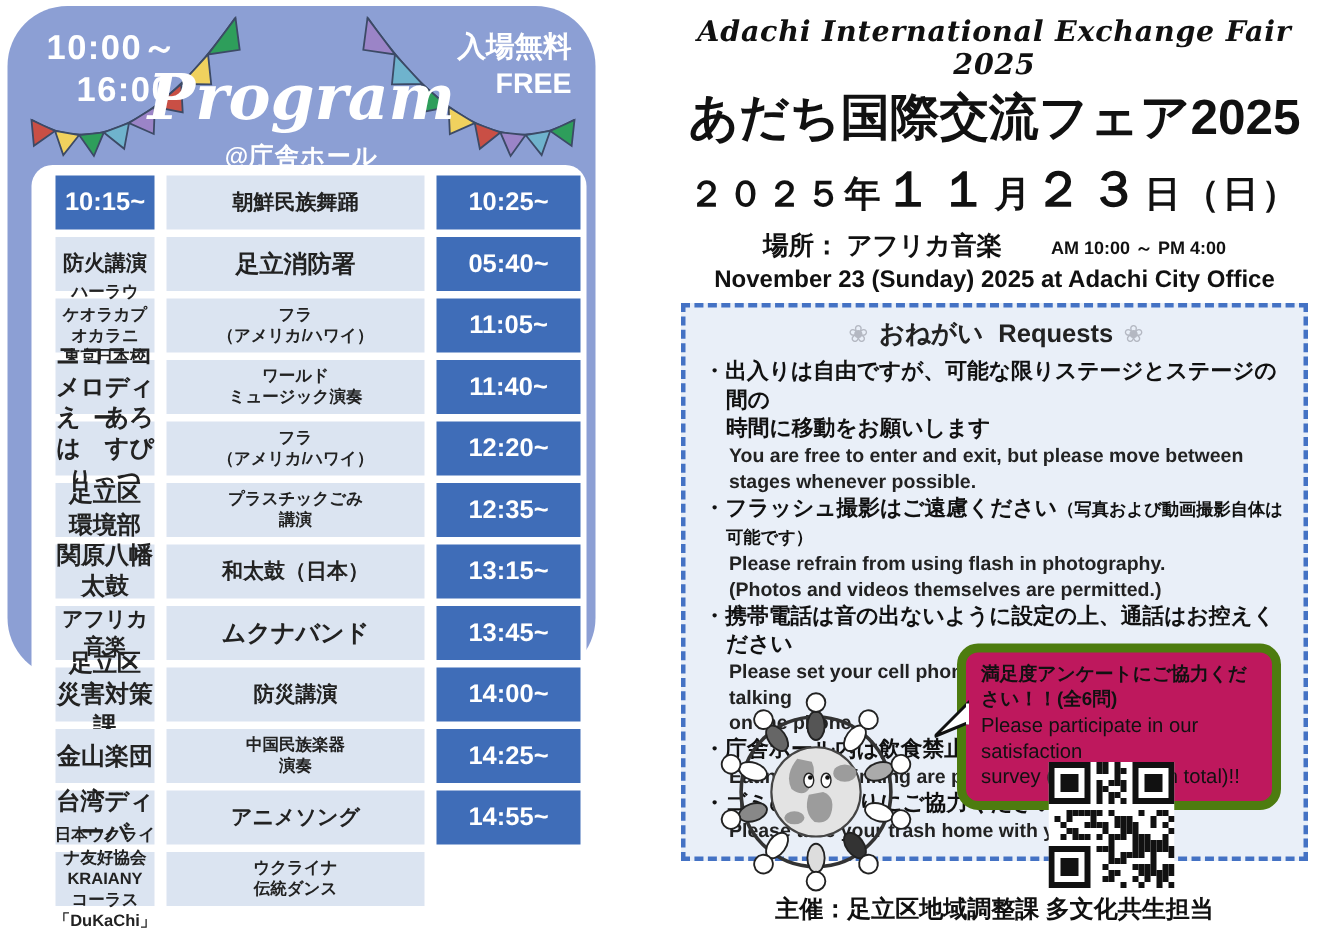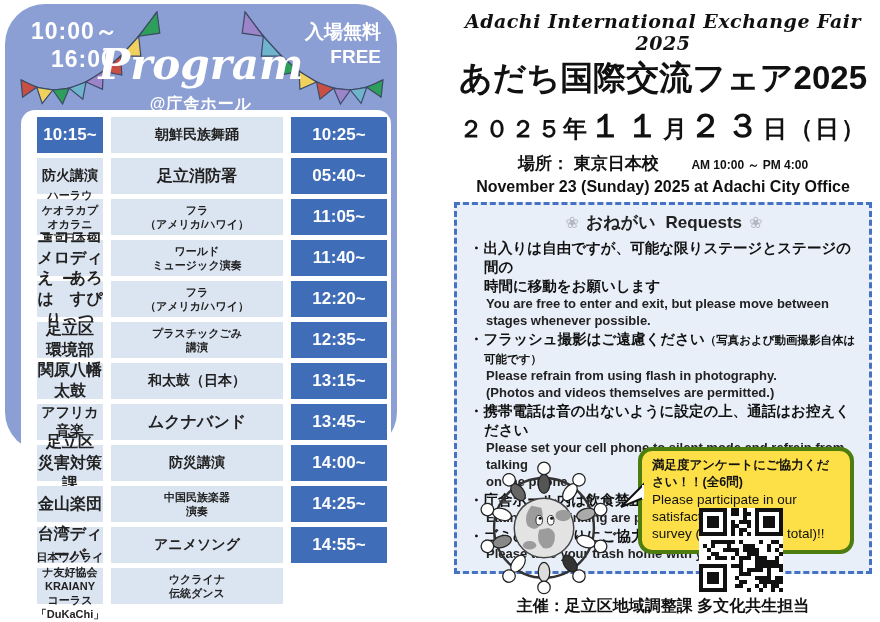--- a/index.html
+++ b/index.html
@@ -55,22 +55,22 @@
         background:var(--boxbg);padding:4px 10px 8px 12px;}
   .req-title{text-align:center;font-size:17px;font-weight:700;margin:2px 0 5px;color:#222;}
   .flower{color:#b4b8c2;font-weight:400;font-size:16px;margin:0 7px;}
   .req-title .ttl-en{margin-left:10px;}
   .req-jp{font-size:14.5px;font-weight:600;color:#111;line-height:1.32;
         padding-left:15px;text-indent:-15px;}
   .jp-note{font-size:11.5px;}
   .req-en{font-size:13px;font-weight:700;color:#222;line-height:1.3;padding-left:17px;}
 
   .globe-wrap{position:absolute;left:22px;top:450px;width:144px;height:152px;}
-  .bubble{position:absolute;left:188px;top:447px;width:216px;min-height:70px;
-        background:#fde047;border:4px solid #4d7c0f;border-radius:14px;padding:6px 10px 7px;}
+  .bubble{position:absolute;left:188px;top:429px;width:216px;min-height:70px;
+        background:#be185d;border:6px solid #4d7c0f;border-radius:14px;padding:6px 10px 7px;}
   .bubble-tail{position:absolute;left:-21px;top:30px;width:23px;height:32px;}
   .bubble-jp{font-size:12.5px;font-weight:600;}
   .bubble-en{font-size:13.5px;font-weight:400;line-height:1.25;margin-top:1px;}
   .qr{position:absolute;left:249px;top:508px;width:84px;height:84px;}
   .r-footer{position:absolute;left:0;top:596px;width:100%;text-align:center;
         font-weight:700;font-size:16px;}
 </style>
 </head>
 <body>
 
@@ -159,21 +159,21 @@
 
 <div class="right">
   <div class="r-en-title">Adachi International Exchange Fair 2025</div>
   <div class="r-jp-title">あだち国際交流フェア2025</div>
 
   <div class="r-date">
     <span>２０２５</span><span>年</span><span class="big">１１</span><span>月</span><span class="big">２３</span><span>日</span><span>（日）</span>
   </div>
 
   <div class="r-place">
-    <span>場所： 東京日本校</span>
+    <span>場所： アフリカ音楽</span>
     <span class="ampm">AM 10:00 ～ PM 4:00</span>
   </div>
   <div class="r-en-date">November 23 (Sunday) 2025 at Adachi City Office</div>
 
   <div class="req-box">
     <div class="req-title">
       <span class="flower">❀</span><span>おねがい</span><span class="ttl-en">Requests</span><span class="flower">❀</span>
     </div>
     <div id="req-items">
         <div class="req-item">

